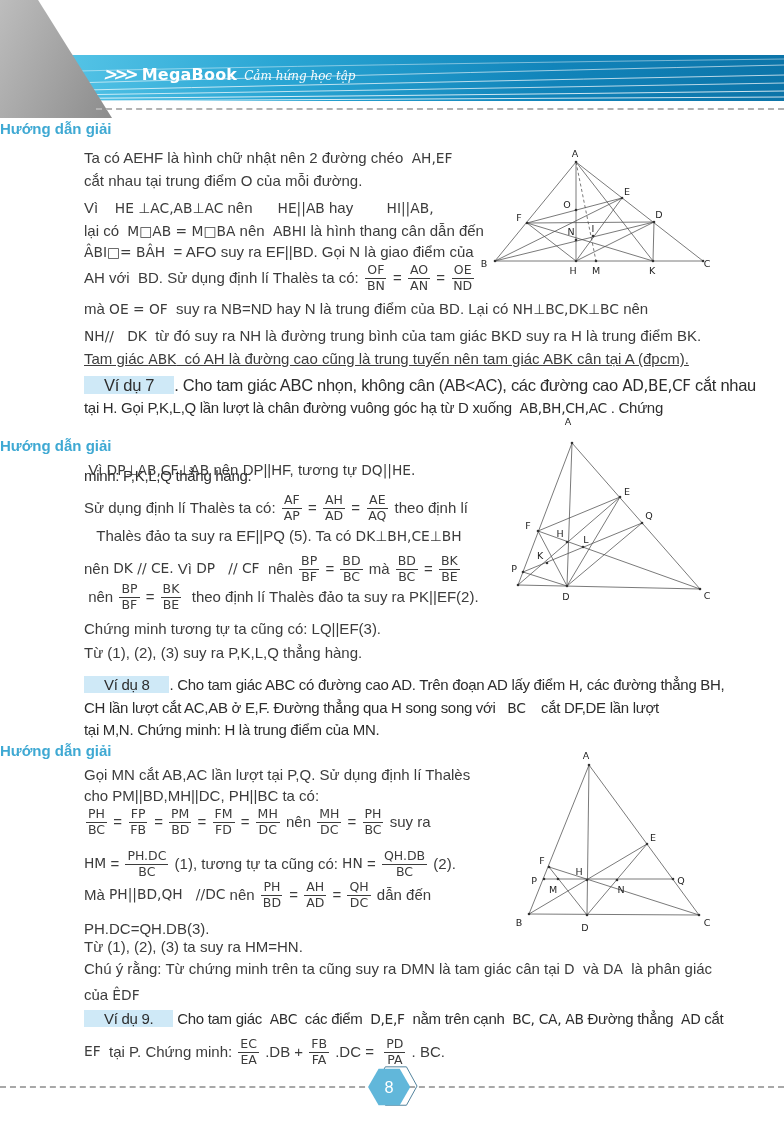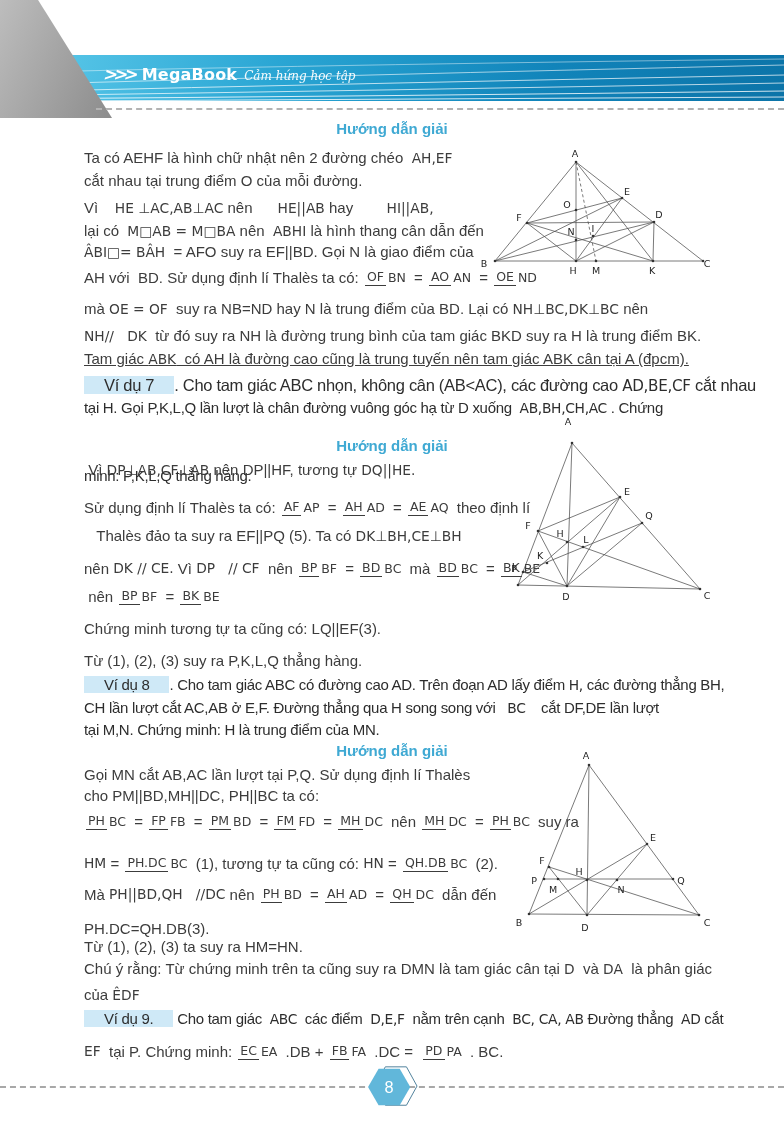--- a/index.html
+++ b/index.html
@@ -16,27 +16,27 @@
   .tagline{font-family:"DejaVu Serif",serif;font-style:italic;font-size:12px;margin-left:7px;opacity:.95;}
   
   .fold{position:absolute;left:0;top:0;width:112px;height:118px;
         background:linear-gradient(115deg,#bdbdbd,#8c8c8c);
         clip-path:polygon(0 0,34% 0,100% 100%,0 100%);}
   .topdash{position:absolute;left:96px;top:108px;width:688px;border-top:2px dashed #b3b3b3;}
   .botdash{position:absolute;left:0;top:1086px;width:784px;border-top:2px dashed #a8a8a8;}
   
   .line{position:absolute;white-space:pre;color:#3c3c3c;font-size:15px;line-height:1.25;
         font-family:"Liberation Sans",sans-serif;}
-  .line.center{left:0;width:784px;text-align:center;}
+  .line.center{left:0;width:784px;text-align:left;}
   .line.heading{color:#3fa9d3;font-weight:bold;}
   .line.stmt{color:#2d2d2d;letter-spacing:-0.3px;}
   .line.tall{display:flex;align-items:center;}
   .math{font-family:"DejaVu Sans",sans-serif;font-size:0.92em;}
   .hl{background:#cfe9f7;padding:0 20px;text-align:right;}
-  .frac{display:inline-flex;align-items:center;vertical-align:middle;
+  .frac{display:inline-flex;flex-direction:column;align-items:center;vertical-align:middle;
         font-size:12.5px;line-height:1.18;font-family:"DejaVu Sans",sans-serif;margin:0 2px;}
   .frac .num{border-bottom:1px solid #3c3c3c;padding:0 2px;}
   .frac .den{padding:0 2px;}
   
   .hex{position:absolute;left:358px;top:1063px;width:70px;height:48px;}
   .hex text{font-family:"Liberation Sans",sans-serif;font-size:17px;fill:#fff;}
   #diagrams svg text{font-family:"DejaVu Sans",sans-serif;}
 </style>
 </head>
 <body>
@@ -74,23 +74,23 @@
       <div class="line" style="top: 327px; left: 84px;"><span class="math">NH//   DK</span><span>  từ đó suy ra NH là đường trung bình của tam giác BKD suy ra H là trung điểm BK.</span></div>
       <div class="line" style="top: 350px; left: 84px; text-decoration: underline;"><span>Tam giác </span><span class="math">ABK</span><span>  có AH là đường cao cũng là trung tuyến nên tam giác ABK cân tại A (đpcm).</span></div>
       <div class="line stmt" style="top: 375px; left: 84px; font-size: 16.5px;"><span class="hl">Ví dụ 7</span><span>. Cho tam giác ABC nhọn, không cân (AB&lt;AC), các đường cao </span><span class="math">AD,BE,CF</span><span> cắt nhau</span></div>
       <div class="line stmt" style="top: 399px; left: 84px;"><span>tại H. Gọi P,K,L,Q lần lượt là chân đường vuông góc hạ từ D xuống  </span><span class="math">AB,BH,CH,AC</span><span> . Chứng</span></div>
       <div class="line stmt" style="top: 419px; left: 84px; margin-top: 48px;"><span>minh: P,K,L,Q thẳng hàng.</span></div>
       <div class="line heading center" style="top: 437px;"><span>Hướng dẫn giải</span></div>
       <div class="line" style="top: 461px; left: 84px;"><span> Vì </span><span class="math">DP⊥AB,CF⊥AB</span><span> nên DP||HF, tương tự </span><span class="math">DQ||HE.</span></div>
       <div class="line tall" style="top: 488px; left: 84px; height: 40px;"><span>Sử dụng định lí Thalès ta có: </span><span class="frac"><span class="num">AF</span><span class="den">AP</span></span><span> = </span><span class="frac"><span class="num">AH</span><span class="den">AD</span></span><span> = </span><span class="frac"><span class="num">AE</span><span class="den">AQ</span></span><span> theo định lí</span></div>
       <div class="line" style="top: 527px; left: 84px;"><span>   Thalès đảo ta suy ra EF||PQ (5). Ta có </span><span class="math">DK⊥BH,CE⊥BH</span></div>
       <div class="line tall" style="top: 549px; left: 84px; height: 40px;"><span>nên </span><span class="math">DK // CE.</span><span> Vì </span><span class="math">DP   // CF</span><span>  nên </span><span class="frac"><span class="num">BP</span><span class="den">BF</span></span><span> = </span><span class="frac"><span class="num">BD</span><span class="den">BC</span></span><span> mà </span><span class="frac"><span class="num">BD</span><span class="den">BC</span></span><span> = </span><span class="frac"><span class="num">BK</span><span class="den">BE</span></span></div>
-      <div class="line tall" style="top: 577px; left: 84px; height: 40px;"><span> nên </span><span class="frac"><span class="num">BP</span><span class="den">BF</span></span><span> = </span><span class="frac"><span class="num">BK</span><span class="den">BE</span></span></div>
+      <div class="line tall" style="top: 577px; left: 84px; height: 40px;"><span> nên </span><span class="frac"><span class="num">BP</span><span class="den">BF</span></span><span> = </span><span class="frac"><span class="num">BK</span><span class="den">BE</span></span><span>  theo định lí Thalès đảo ta suy ra PK||EF(2).</span></div>
       <div class="line" style="top: 620px; left: 84px;"><span>Chứng minh tương tự ta cũng có: LQ||EF(3).</span></div>
-      <div class="line" style="top: 644px; left: 84px; margin-top: 8px;"><span>Từ (1), (2), (3) suy ra P,K,L,Q thẳng hàng.</span></div>
+      <div class="line" style="top: 644px; left: 84px;"><span>Từ (1), (2), (3) suy ra P,K,L,Q thẳng hàng.</span></div>
       <div class="line stmt" style="top: 676px; left: 84px;"><span class="hl">Ví dụ 8</span><span>. Cho tam giác ABC có đường cao AD. Trên đoạn AD lấy điểm </span><span class="math">H,</span><span> các đường thẳng BH,</span></div>
       <div class="line stmt" style="top: 699px; left: 84px;"><span>CH lần lượt cắt AC,AB ở E,F. Đường thẳng qua H song song với   </span><span class="math">BC</span><span>    cắt DF,DE lần lượt</span></div>
       <div class="line stmt" style="top: 721px; left: 84px;"><span>tại M,N. Chứng minh: H là trung điểm của MN.</span></div>
       <div class="line heading center" style="top: 742px;"><span>Hướng dẫn giải</span></div>
       <div class="line" style="top: 766px; left: 84px;"><span>Gọi MN cắt AB,AC lần lượt tại P,Q. Sử dụng định lí Thalès</span></div>
       <div class="line" style="top: 787px; left: 84px;"><span>cho PM||BD,MH||DC, PH||BC ta có:</span></div>
       <div class="line tall" style="top: 802px; left: 84px; height: 40px;"><span class="frac"><span class="num">PH</span><span class="den">BC</span></span><span> = </span><span class="frac"><span class="num">FP</span><span class="den">FB</span></span><span> = </span><span class="frac"><span class="num">PM</span><span class="den">BD</span></span><span> = </span><span class="frac"><span class="num">FM</span><span class="den">FD</span></span><span> = </span><span class="frac"><span class="num">MH</span><span class="den">DC</span></span><span> nên </span><span class="frac"><span class="num">MH</span><span class="den">DC</span></span><span> = </span><span class="frac"><span class="num">PH</span><span class="den">BC</span></span><span> suy ra</span></div>
       <div class="line tall" style="top: 844px; left: 84px; height: 40px;"><span class="math">HM</span><span> = </span><span class="frac"><span class="num">PH.DC</span><span class="den">BC</span></span><span> (1), tương tự ta cũng có: </span><span class="math">HN</span><span> = </span><span class="frac"><span class="num">QH.DB</span><span class="den">BC</span></span><span> (2).</span></div>
       <div class="line tall" style="top: 875px; left: 84px; height: 40px;"><span>Mà </span><span class="math">PH||BD,QH   //DC</span><span> nên </span><span class="frac"><span class="num">PH</span><span class="den">BD</span></span><span> = </span><span class="frac"><span class="num">AH</span><span class="den">AD</span></span><span> = </span><span class="frac"><span class="num">QH</span><span class="den">DC</span></span><span> dẫn đến</span></div>
       <div class="line" style="top: 920px; left: 84px;"><span>PH.DC=QH.DB(3).</span></div>

